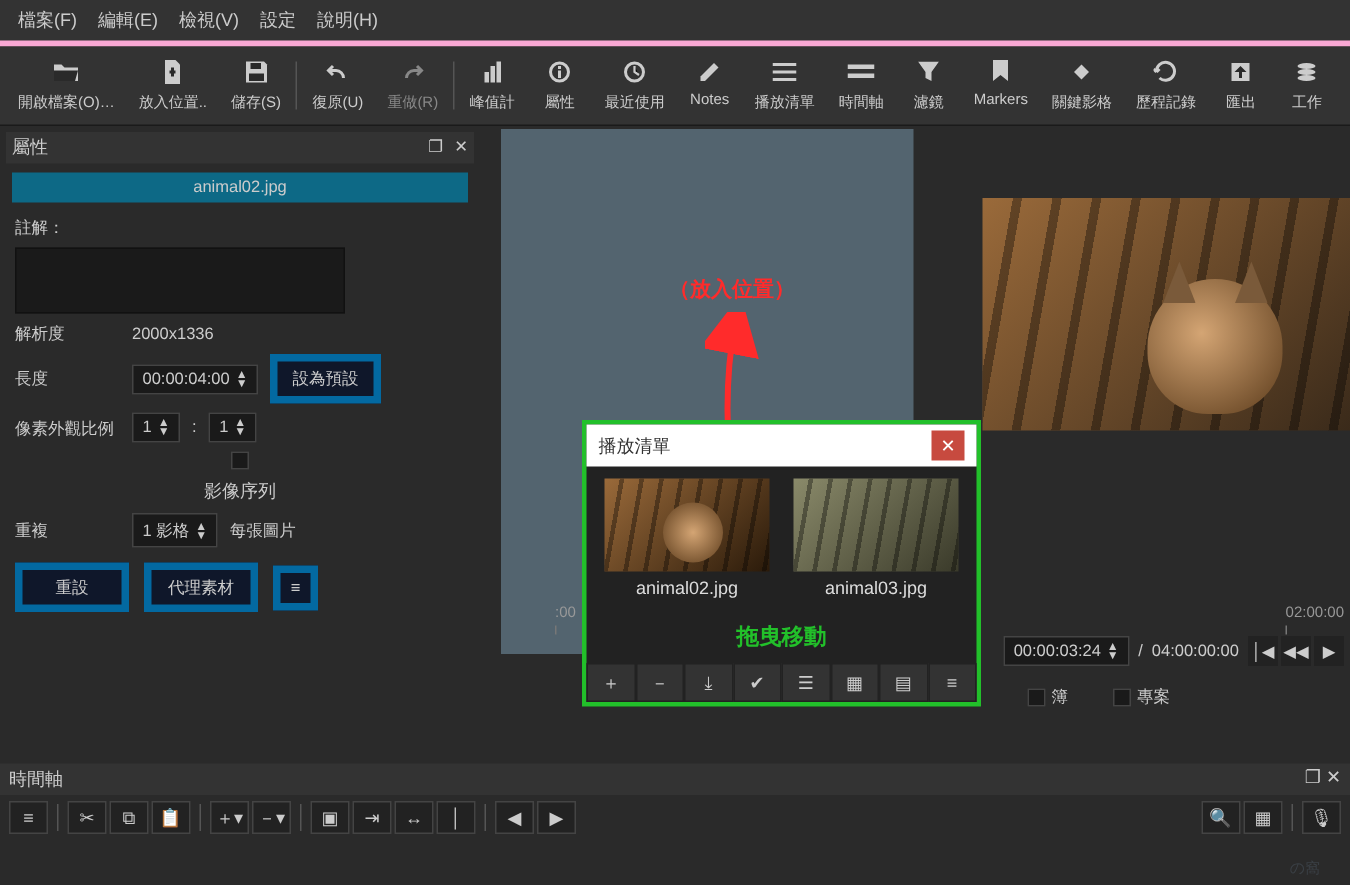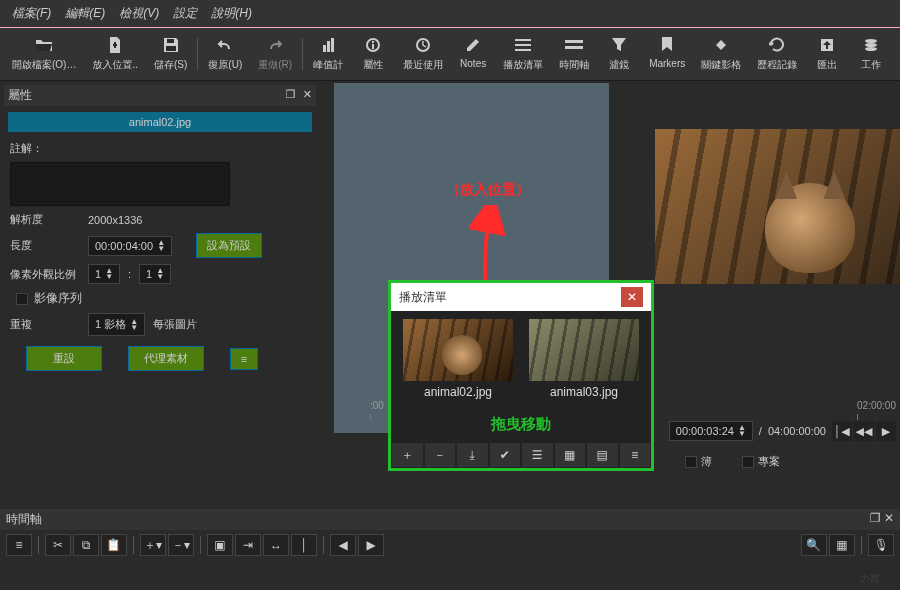--- a/index.html
+++ b/index.html
@@ -1,41 +1,41 @@
 <!DOCTYPE html>
 <html><head>
 <meta charset="utf-8">
 <style>
 * { margin: 0; padding: 0; box-sizing: border-box; font-family: "Microsoft JhengHei", sans-serif; }
 body { background: #2a2a2a; color: #ccc; width: 900px; height: 590px; overflow: hidden; position: relative; font-size: 12px; }
 
 
-.menubar { display: flex; gap: 6px; padding: 3px 8px; background: #333; border-bottom: 1px solid #f9a8d4; font-style: italic; }
+.menubar { display: flex; gap: 6px; padding: 3px 8px; background: #333; border-bottom: 4px solid #f9a8d4; }
 .menubar span { padding: 2px 4px; cursor: pointer; }
 
 
 .toolbar { display: flex; padding: 6px 4px; background: #333; border-bottom: 1px solid #1a1a1a; gap: 0; }
 .tool-item { display: flex; flex-direction: column; align-items: center; gap: 4px; padding: 2px 8px; cursor: pointer; min-width: 44px; }
 .tool-item .ico { width: 18px; height: 18px; display: flex; align-items: center; justify-content: center; }
 .tool-item .lbl { font-size: 10px; white-space: nowrap; }
 .tool-sep { width: 1px; background: #555; margin: 4px 2px; }
 
 
 .main { display: flex; height: calc(100% - 110px); }
 .left-panel { width: 320px; background: #2a2a2a; padding: 4px; display: flex; flex-direction: column; }
 .panel-header { display: flex; justify-content: space-between; padding: 2px 4px; background: #333; }
 .panel-header .actions span { margin-left: 4px; cursor: pointer; font-size: 11px; }
 .selected-file { background: #0d6986; text-align: center; padding: 4px; margin: 6px 4px; font-size: 11px; }
 .prop-row { display: flex; align-items: center; padding: 3px 6px; gap: 8px; font-size: 11px; }
 .prop-row .k { width: 70px; }
 .prop-row textarea { width: 220px; height: 44px; background: #1a1a1a; border: 1px solid #111; color: #ccc; resize: none; }
 .numbox { background: #1a1a1a; border: 1px solid #444; padding: 3px 6px; display: inline-flex; align-items: center; gap: 4px; }
 .numbox .spin { display: inline-flex; flex-direction: column; line-height: 6px; font-size: 8px; }
-.btn { background: #4d7c0f; border: 1px solid #0369a1; padding: 4px 10px; color: #ccc; cursor: pointer; display: inline-flex; align-items: center; justify-content: center; margin-left: 16px; }
-.checkbox-row { display: flex; align-items: center; gap: 6px; padding: 3px 12px; }
+.btn { background: #0f172a; border: 5px solid #0369a1; padding: 4px 10px; color: #ccc; cursor: pointer; display: inline-flex; align-items: center; justify-content: center; }
+.checkbox-row { display: flex; align-items: center; gap: 6px; padding: 3px 12px; flex-direction: column; }
 .chk { width: 12px; height: 12px; background: #1a1a1a; border: 1px solid #444; }
 
 .center { flex: 1; position: relative; background: #2a2a2a; overflow:hidden;}
 .preview-area { position: absolute; left: 14px; top: 2px; width: 275px; height: 350px; background: #53646f; }
 .annotation-drop { position: absolute; left: 126px; top: 100px; color: #ff2b2b; font-size: 14px; font-weight: 600; }
 .arrow-drop { position: absolute; left: 150px; top: 124px; }
 
 .right-panel { width: 270px; position: relative; }
 .video-preview { position: absolute; right: 0; top: 48px; width: 245px; height: 155px; background: linear-gradient(135deg, #9a6a3a, #3a2a1a); overflow: hidden; }
 .cat-shape { position: absolute; left: 45%; top: 35%; width: 90px; height: 90px; background: radial-gradient(circle at 40% 40%, #d4a574, #5a3a1a); border-radius: 50% 50% 45% 45%; }

